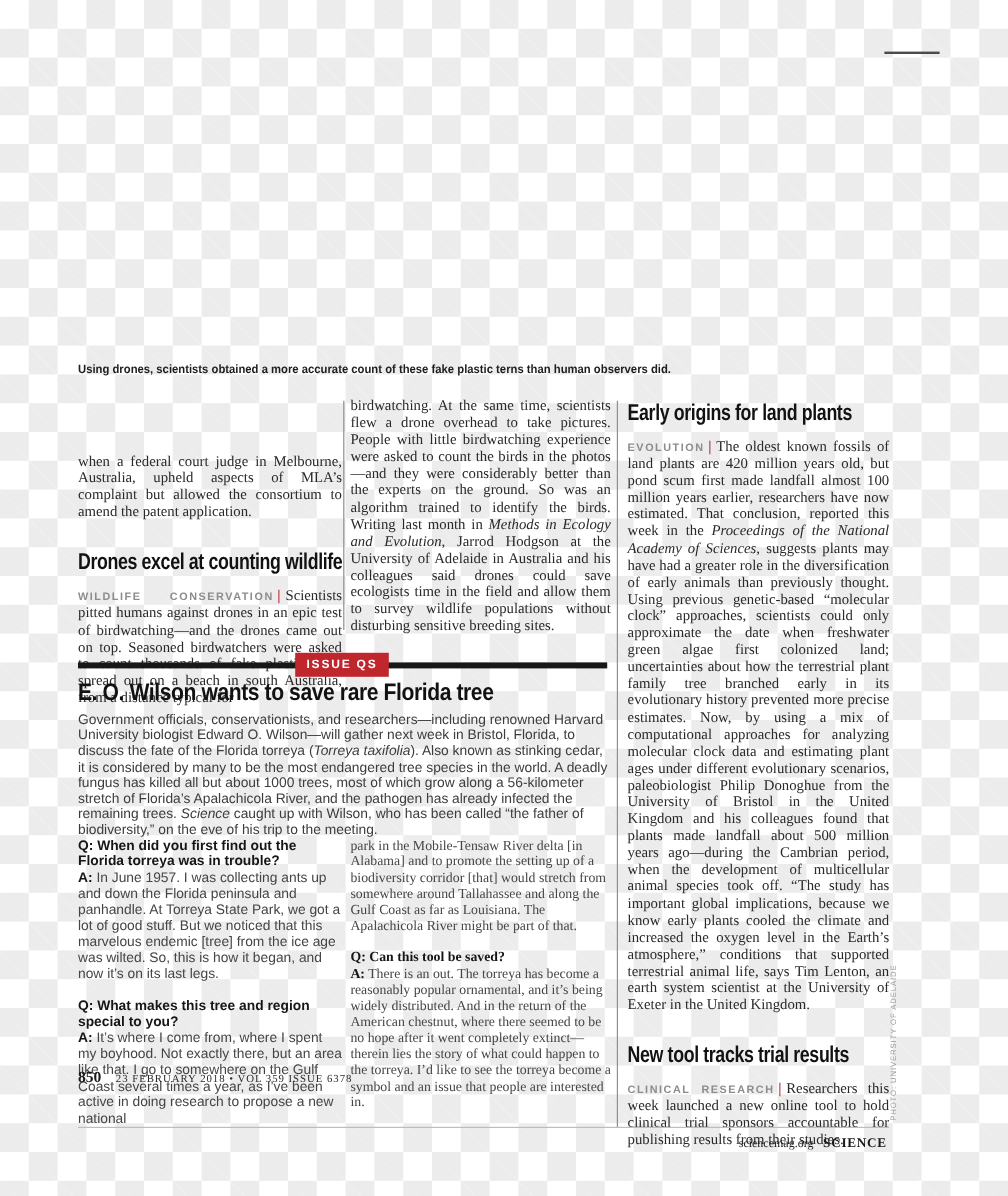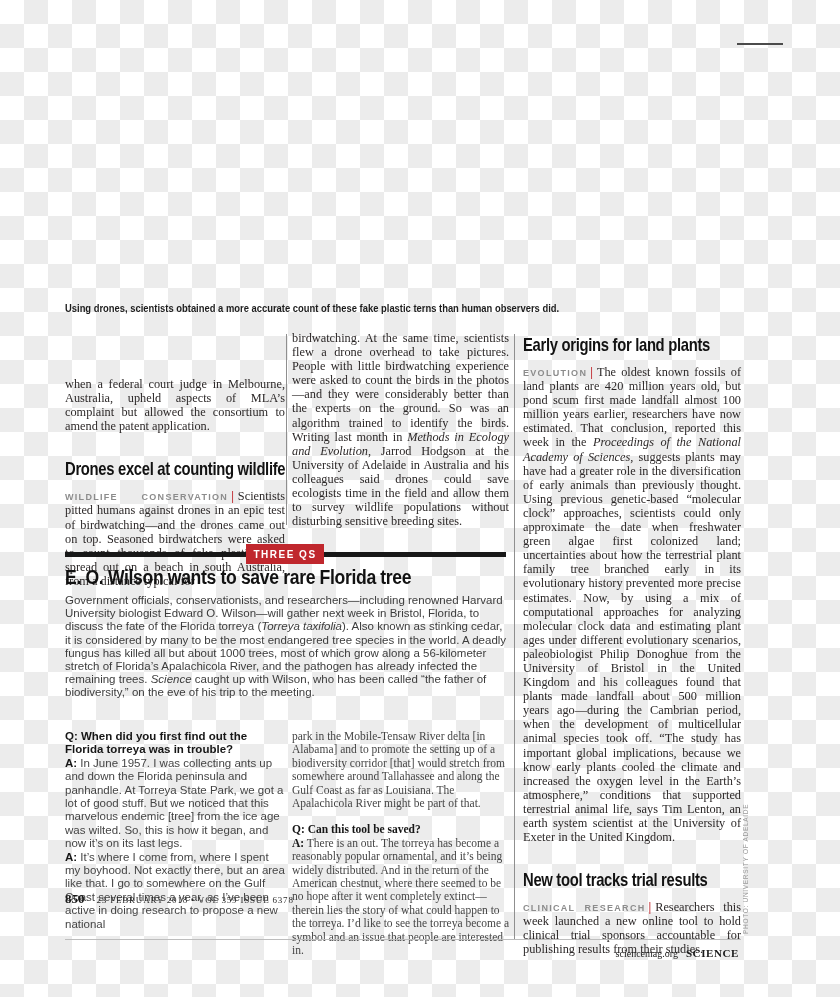--- a/index.html
+++ b/index.html
@@ -55,21 +55,21 @@
   .cond-big{
     display:inline-block;font:700 20px "Liberation Sans",sans-serif;
     letter-spacing:-0.4px;color:#121212;white-space:nowrap;
     transform:scaleX(0.88);transform-origin:left center;
   }
   .intro{
     position:absolute;left:65px;top:594px;width:446px;
     font:400 11.5px/13.2px "Liberation Sans",sans-serif;color:#3c3c3c;margin:0;
   }
 
-  .qa-col{position:absolute;top:730px;font:400 11.5px/13.4px "Liberation Sans",sans-serif;color:#454545;}
+  .qa-col{position:absolute;top:699px;font:400 11.5px/13.4px "Liberation Sans",sans-serif;color:#454545;}
   .qa-col-1{left:65px;width:222px;}
   .qa-col-2{left:292px;width:218px;font-family:Liberation Serif, serif;}
   .q{font-weight:700;color:#161616;margin:13px 0 0;}
   .q.first{margin-top:0;}
   .a{margin:0;}
   .a b{color:#161616;}
 
   .credit{
     position:absolute;left:742px;top:816px;height:118px;
     writing-mode:vertical-rl;transform:rotate(180deg);
@@ -108,29 +108,30 @@
   </div>
 
   <div class="col col3">
     <h2><span class="cond">Early origins for land plants</span></h2>
     <p class="serif just" style="margin-top:8px;"><span class="kicker">EVOLUTION</span><span class="pipe">|</span><span>The oldest known fossils of land plants are 420 million years old, but pond scum first made landfall almost 100 million years earlier, researchers have now estimated. That conclusion, reported this week in the </span><i>Proceedings of the National Academy of Sciences</i><span>, suggests plants may have had a greater role in the diversification of early animals than previously thought. Using previous genetic-based “molecular clock” approaches, scientists could only approximate the date when freshwater green algae first colonized land; uncertainties about how the terrestrial plant family tree branched early in its evolutionary history prevented more precise estimates. Now, by using a mix of computational approaches for analyzing molecular clock data and estimating plant ages under different evolutionary scenarios, paleobiologist Philip Donoghue from the University of Bristol in the United Kingdom and his colleagues found that plants made landfall about 500 million years ago—during the Cambrian period, when the development of multicellular animal species took off. “The study has important global implications, because we know early plants cooled the climate and increased the oxygen level in the Earth’s atmosphere,” conditions that supported terrestrial animal life, says Tim Lenton, an earth system scientist at the University of Exeter in the United Kingdom.</span></p>
     <h2 class="headline"><span class="cond">New tool tracks trial results</span></h2>
     <p class="serif just"><span class="kicker">CLINICAL RESEARCH</span><span class="pipe">|</span><span>Researchers this week launched a new online tool to hold clinical trial sponsors accountable for publishing results from their studies.</span></p>
   </div>
 
   <div class="threeqs-bar"></div>
-  <div class="threeqs-badge">THREE QS</div>
+  <div class="threeqs-badge">ISSUE QS</div>
 
   <div class="wilson-headline"><span class="cond-big">E. O. Wilson wants to save rare Florida tree</span></div>
 
   <p class="intro"><span>Government officials, conservationists, and researchers—including renowned Harvard University biologist Edward O. Wilson—will gather next week in Bristol, Florida, to discuss the fate of the Florida torreya (</span><i>Torreya taxifolia</i><span>). Also known as stinking cedar, it is considered by many to be the most endangered tree species in the world. A deadly fungus has killed all but about 1000 trees, most of which grow along a 56-kilometer stretch of Florida’s Apalachicola River, and the pathogen has already infected the remaining trees. </span><i>Science</i><span> caught up with Wilson, who has been called “the father of biodiversity,” on the eve of his trip to the meeting.</span></p>
 
   <div class="qa-col qa-col-1">
     <p class="q first">Q: When did you first find out the Florida torreya was in trouble?</p>
     <p class="a"><b>A:</b><span> In June 1957. I was collecting ants up and down the Florida peninsula and panhandle. At Torreya State Park, we got a lot of good stuff. But we noticed that this marvelous endemic [tree] from the ice age was wilted. So, this is how it began, and now it’s on its last legs.</span></p>
+    <p class="q">Q: What makes this tree and region special to you?</p>
     <p class="a"><b>A:</b><span> It’s where I come from, where I spent my boyhood. Not exactly there, but an area like that. I go to somewhere on the Gulf Coast several times a year, as I’ve been active in doing research to propose a new national</span></p>
   </div>
 
   <div class="qa-col qa-col-2">
     <p class="a">park in the Mobile-Tensaw River delta [in Alabama] and to promote the setting up of a biodiversity corridor [that] would stretch from somewhere around Tallahassee and along the Gulf Coast as far as Louisiana. The Apalachicola River might be part of that.</p>
     <p class="q">Q: Can this tool be saved?</p>
     <p class="a"><b>A:</b><span> There is an out. The torreya has become a reasonably popular ornamental, and it’s being widely distributed. And in the return of the American chestnut, where there seemed to be no hope after it went completely extinct—therein lies the story of what could happen to the torreya. I’d like to see the torreya become a symbol and an issue that people are interested in.</span></p>
   </div>
 
   <div class="credit">PHOTO: UNIVERSITY OF ADELAIDE</div>

